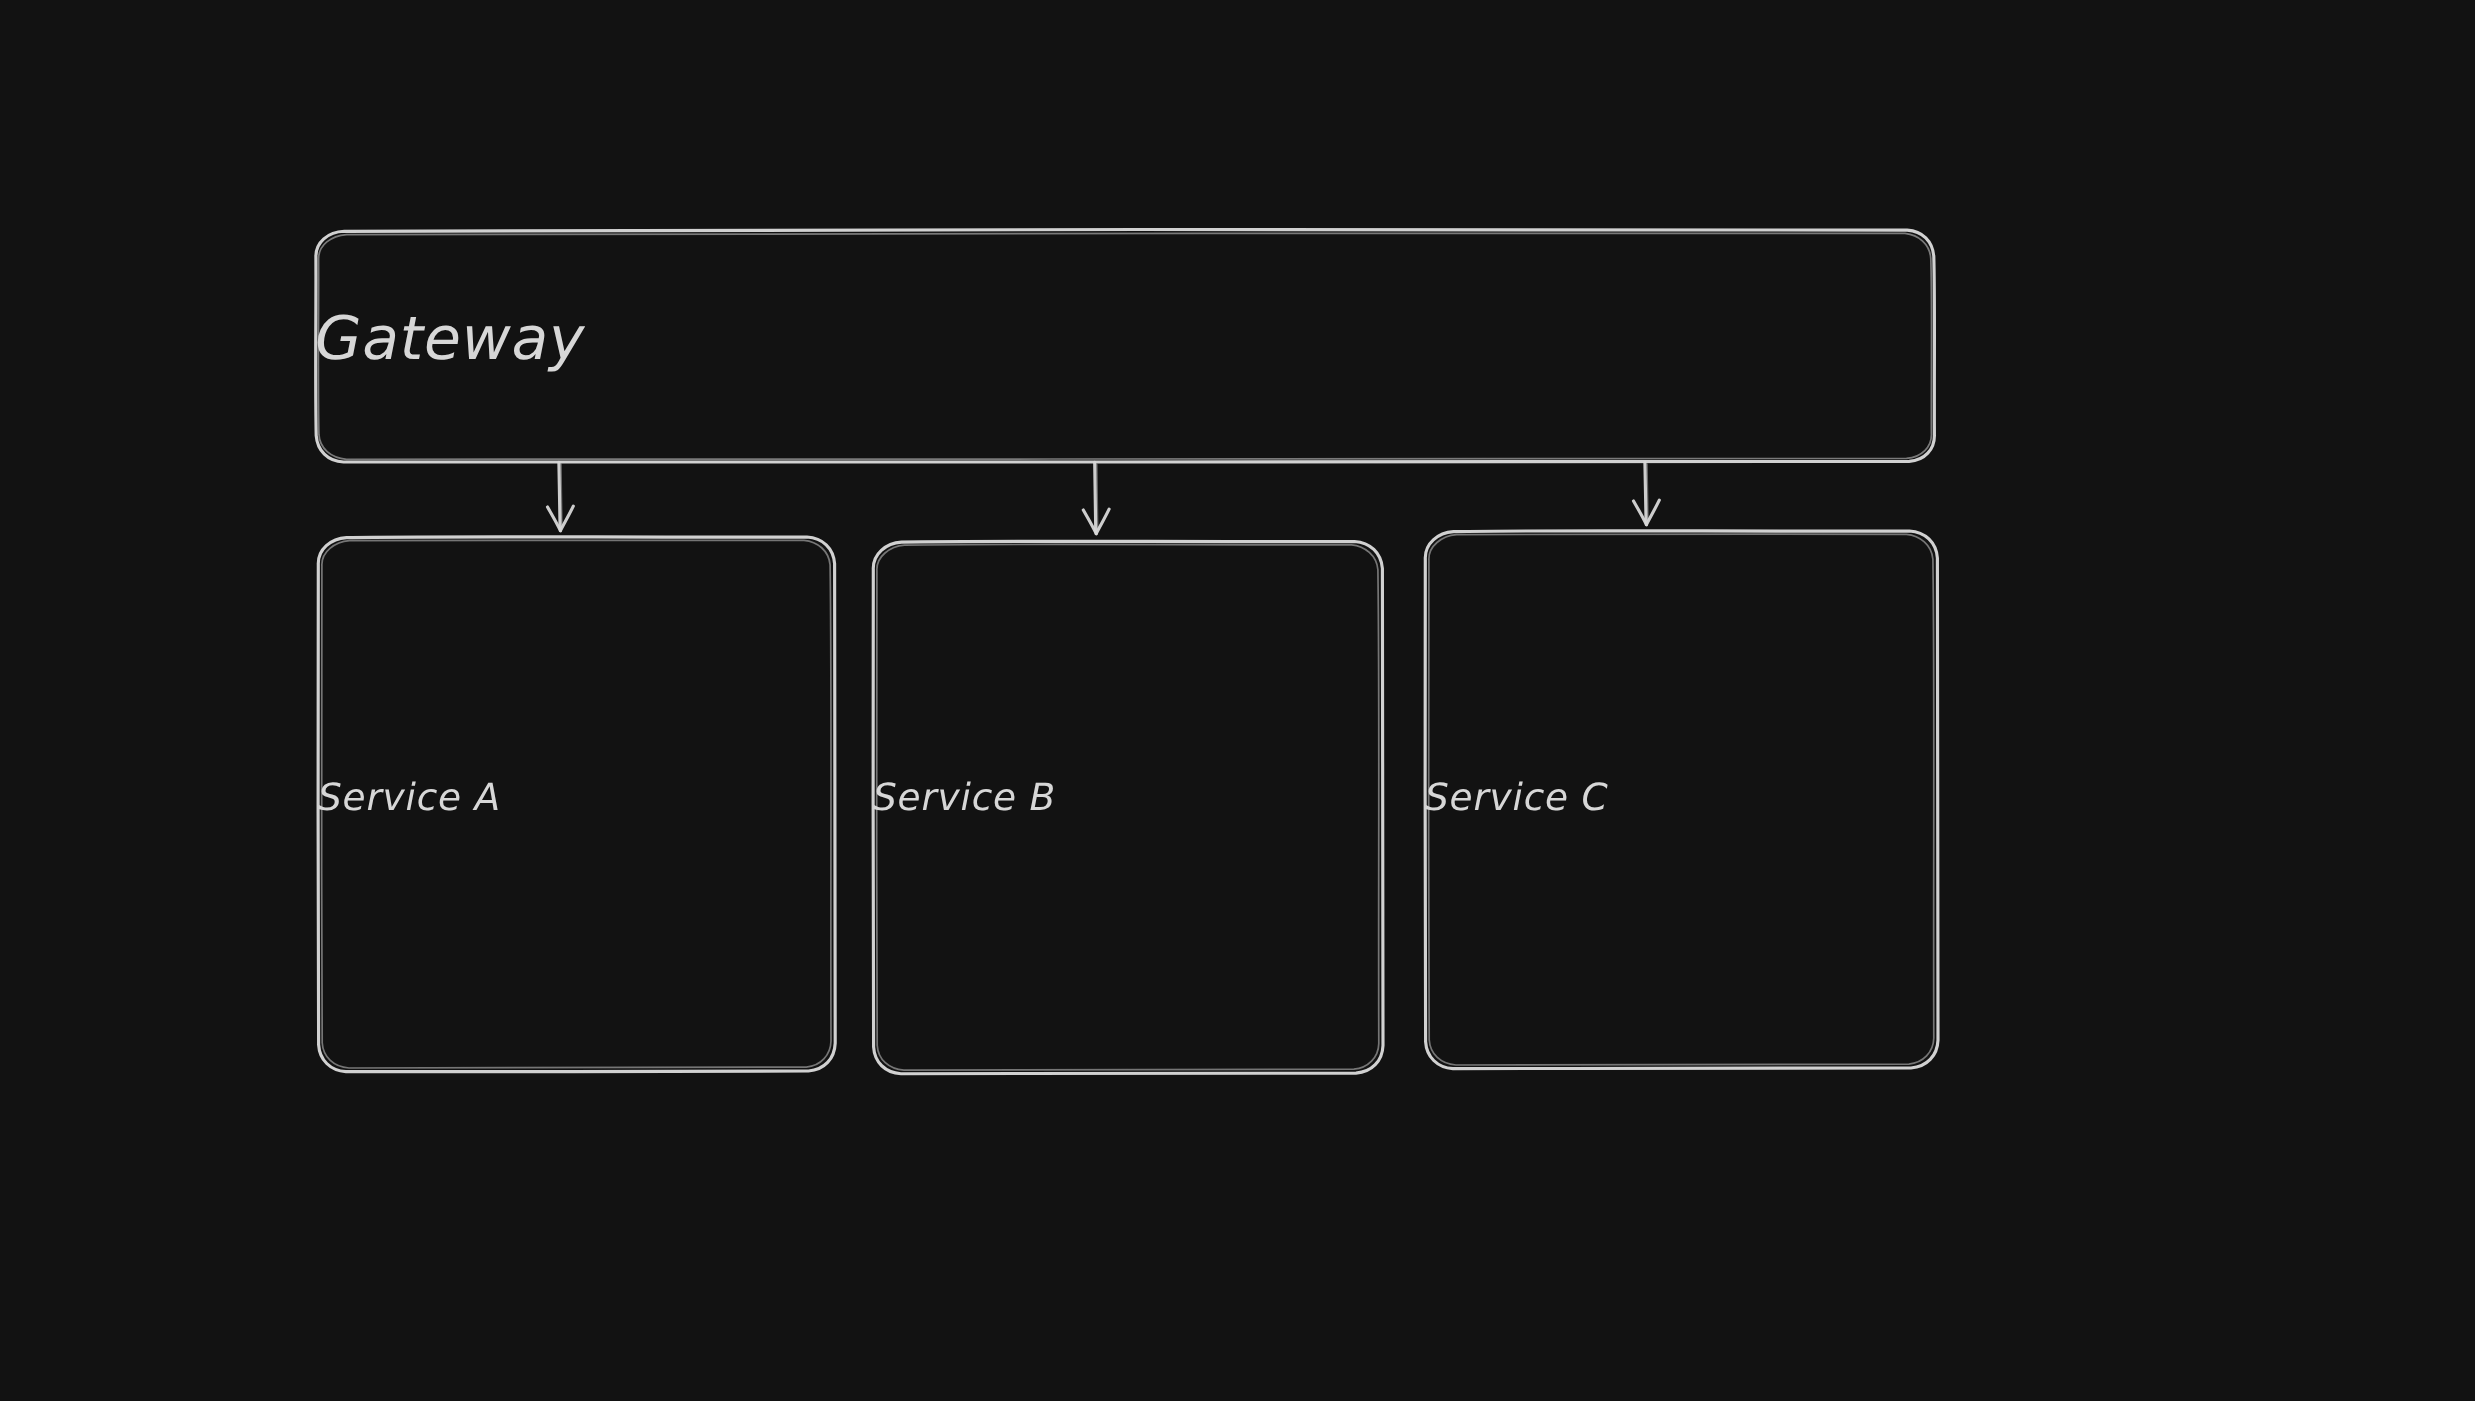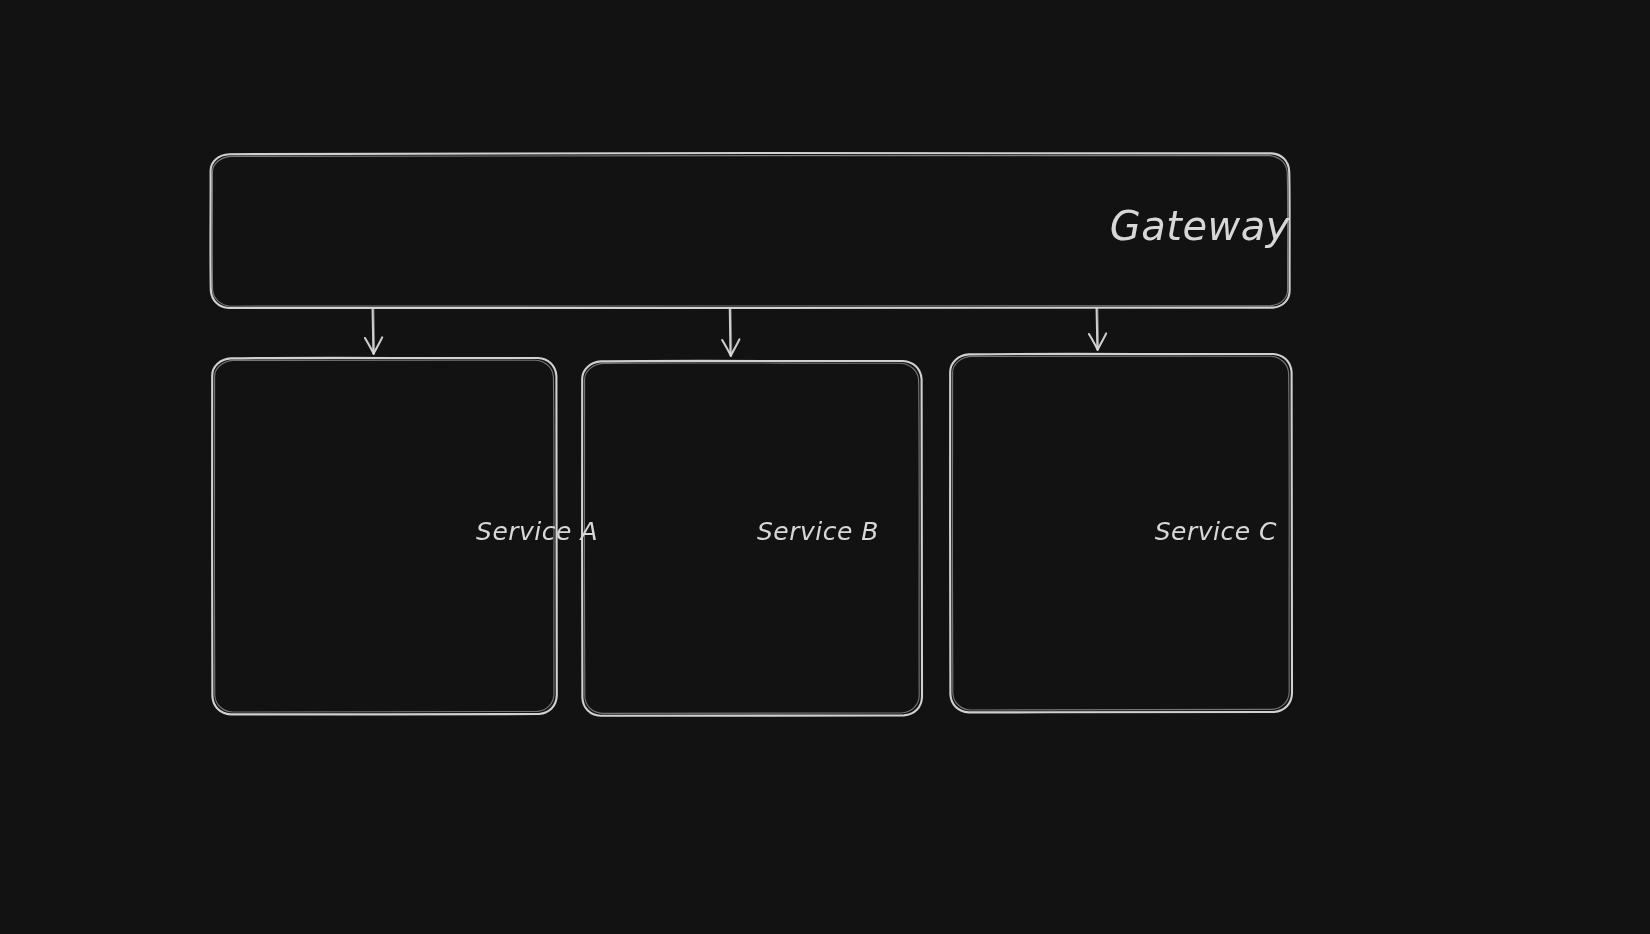--- a/index.html
+++ b/index.html
@@ -22,21 +22,21 @@
   }
   #sketch-layer {
     position: absolute;
     top: 0;
     left: 0;
     width: 1650px;
     height: 934px;
   }
   .node-label {
     position: absolute;
-    text-align: right;
+    text-align: left;
     color: #d7d7d7;
     font-family: "DejaVu Sans", sans-serif;
     font-style: italic;
     font-weight: 500;
     letter-spacing: 0.5px;
     white-space: nowrap;
     user-select: none;
   }
   .label-gateway {
     left: 210px;

